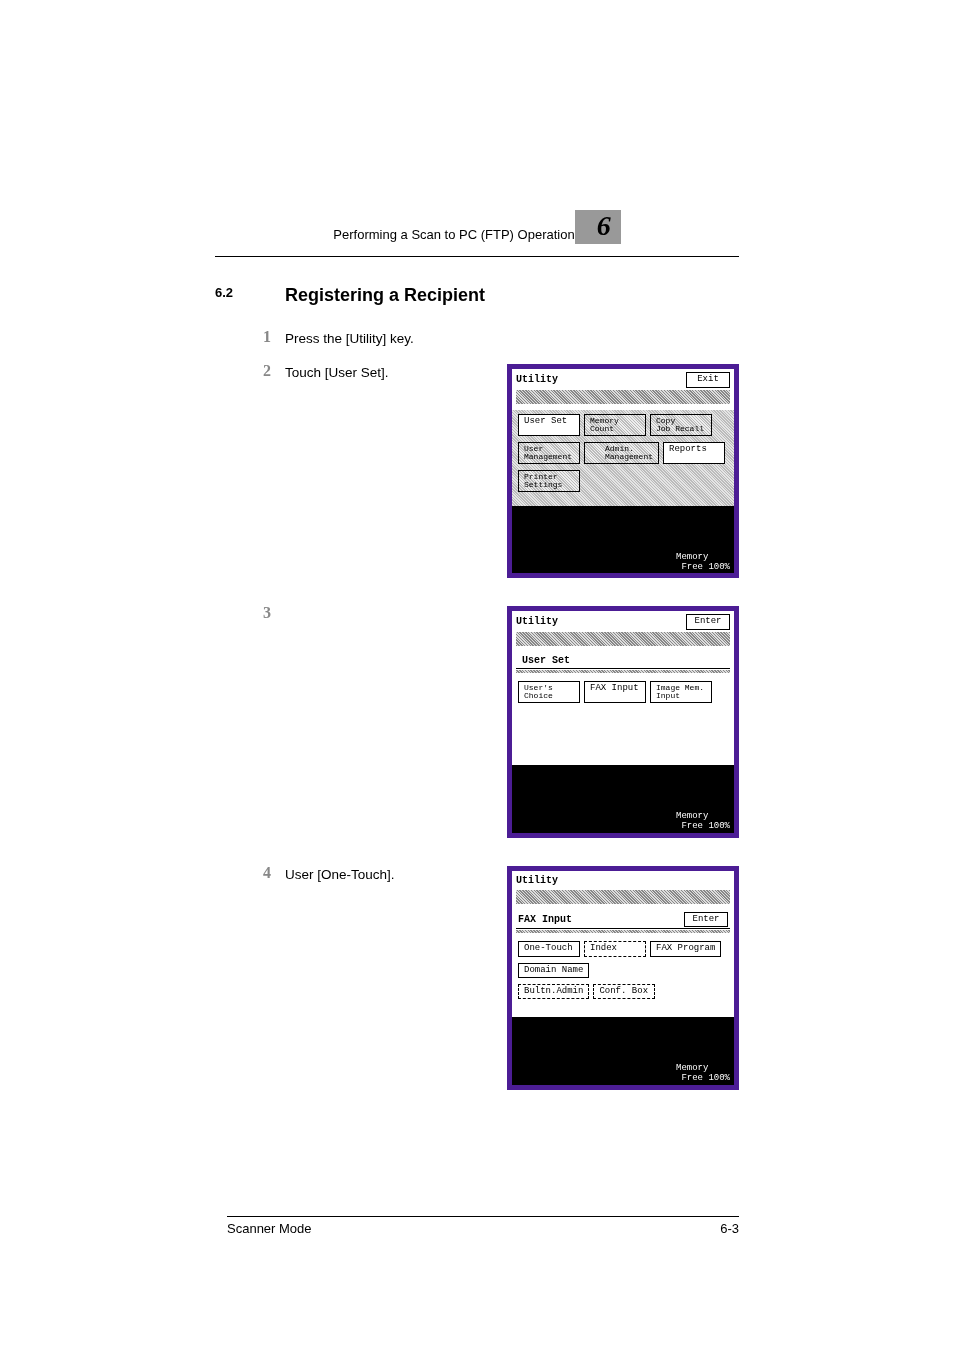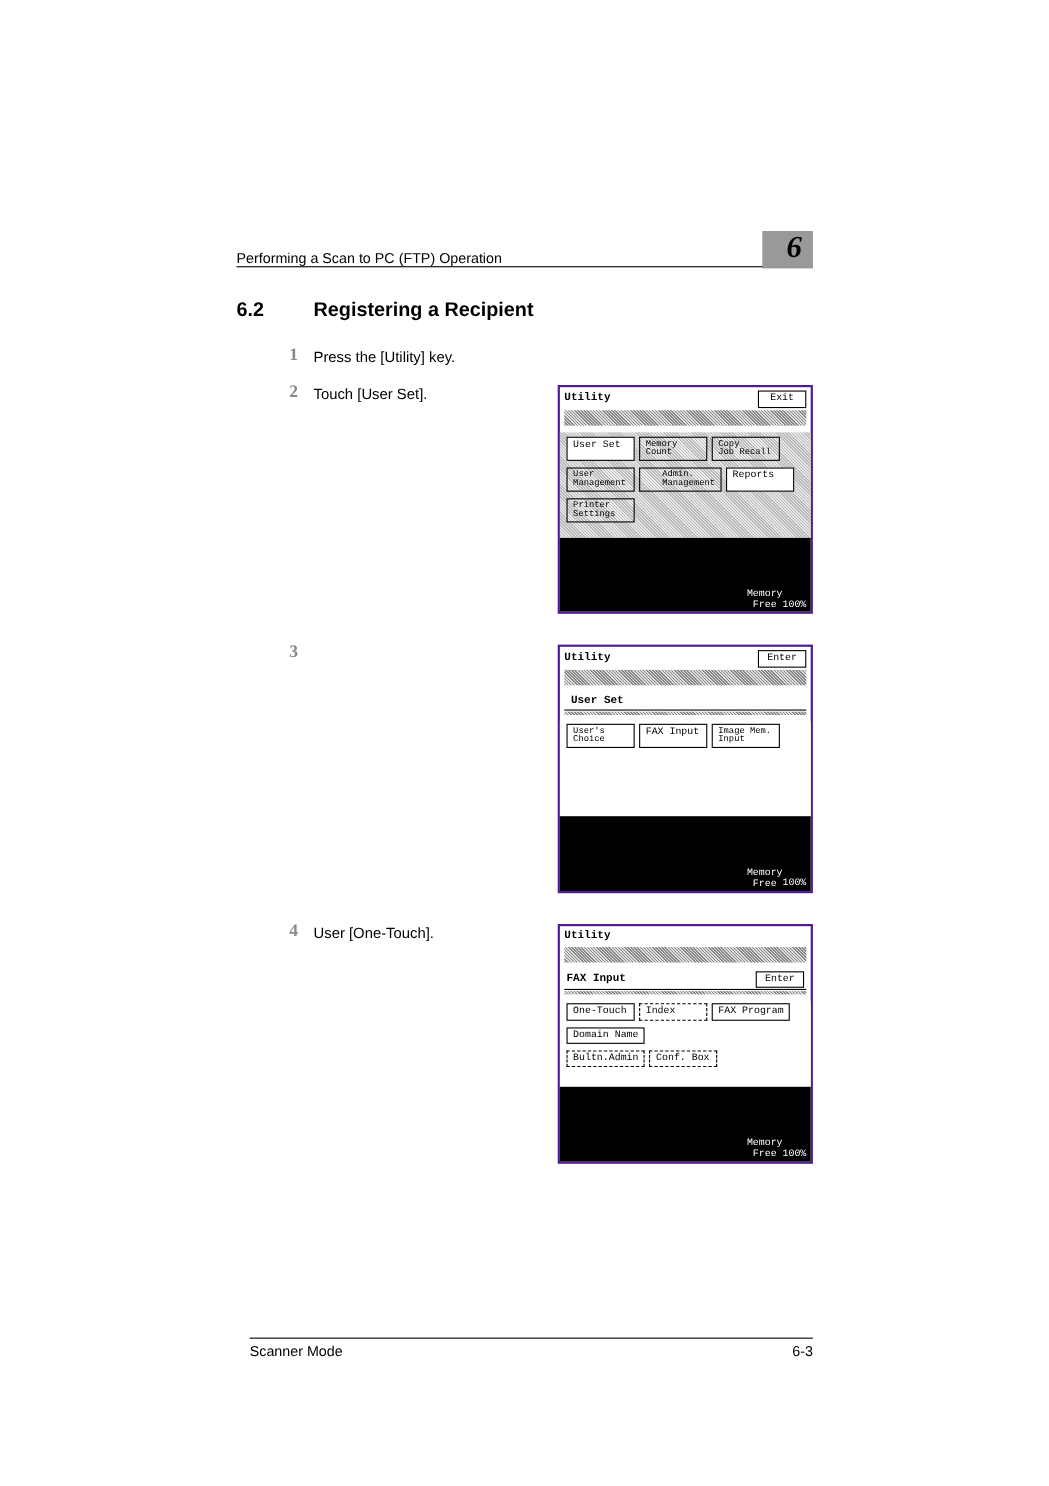--- a/index.html
+++ b/index.html
@@ -12,24 +12,24 @@
     height: 1351px;
     position: relative;
   }
   .page {
     position: absolute;
     left: 0; top: 0; right: 0; bottom: 0;
     padding: 210px 215px 0 215px;
   }
   .running-head {
     display: flex;
-    justify-content: space-between;
+    justify-content: center;
     align-items: flex-end;
     border-bottom: 1px solid #000;
-    padding-bottom: 0;
+    padding-bottom: 14px;
     margin-bottom: 28px;
   }
   .running-head-text {
     font-size: 13px;
   }
   .chapter-box {
     background: #999;
     color: #000;
     font-size: 28px;
     font-weight: bold;
@@ -38,21 +38,21 @@
     line-height: 1;
     margin-bottom: -2px;
     font-family: "Times New Roman", serif;
   }
   .section-row {
     display: flex;
     margin-bottom: 22px;
   }
   .section-num {
     width: 70px;
-    font-size: 18px;
+    font-size: 13px;
     font-weight: bold;
   }
   .section-title {
     font-size: 18px;
     font-weight: bold;
   }
   .step-row {
     display: flex;
     margin-top: 6px;
     margin-bottom: 14px;
@@ -82,21 +82,21 @@
     display: flex;
     margin-top: 6px;
     font-size: 13.5px;
     line-height: 1.35;
   }
   .bullet-mark { width: 18px; }
   .bullet-text { flex: 1; padding-right: 8px; }
 
   .lcd {
     width: 232px;
-    border: 2px solid #4c1d95;
+    border: 5px solid #4c1d95;
     background: #fff;
     font-family: "Courier New", monospace;
     font-size: 10px;
   }
   .lcd-title-row {
     display: flex;
     justify-content: space-between;
     align-items: center;
     padding: 3px 4px 2px 4px;
   }

